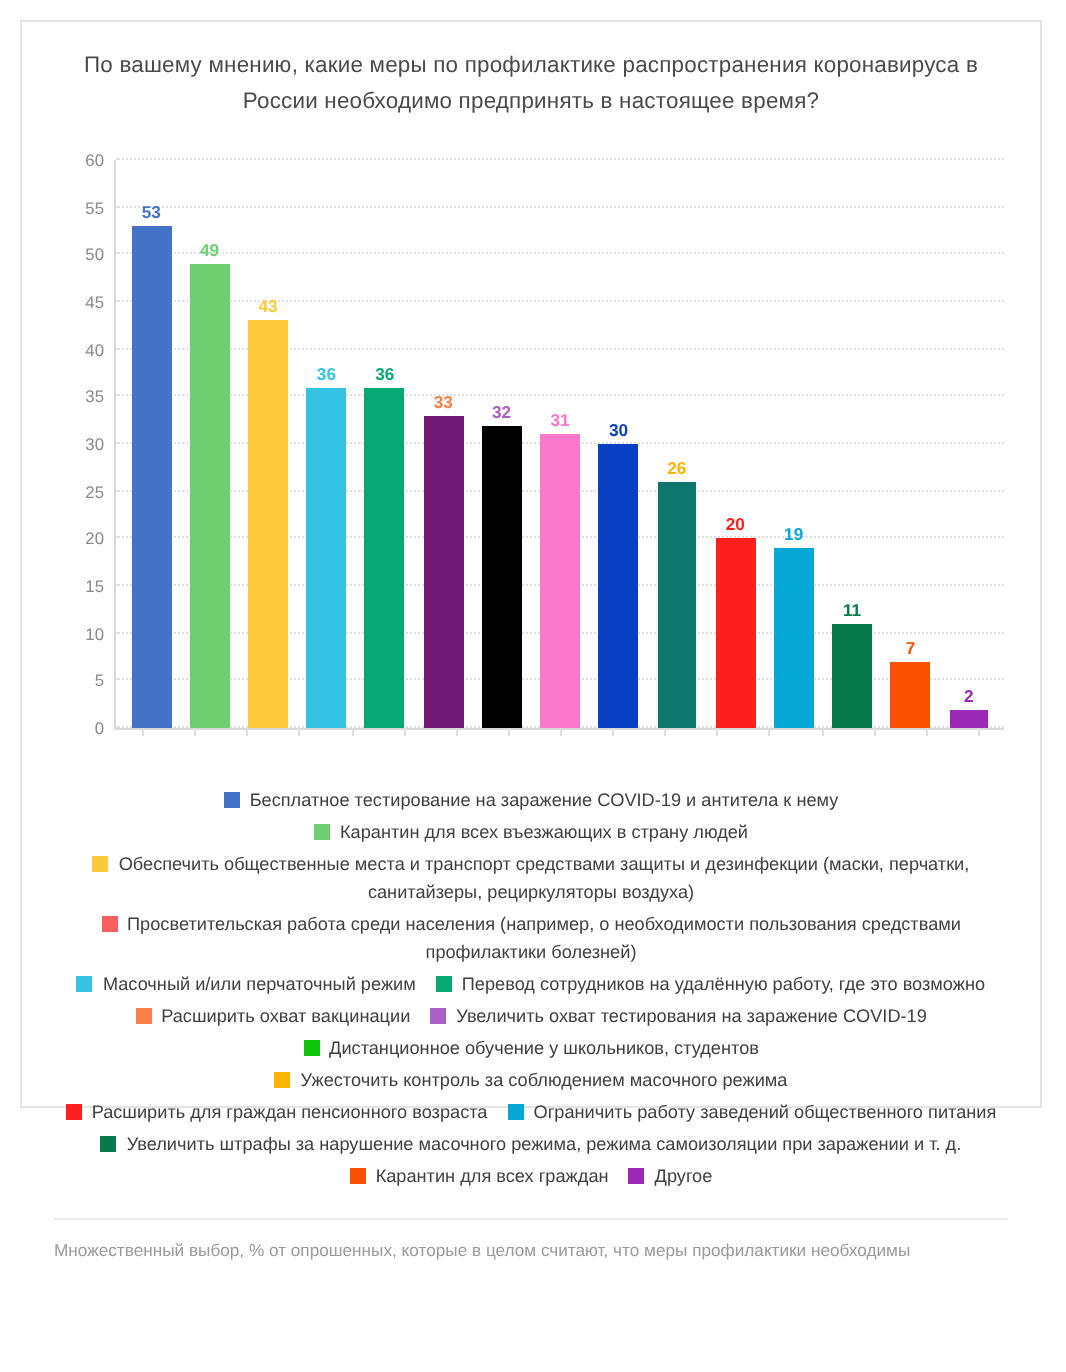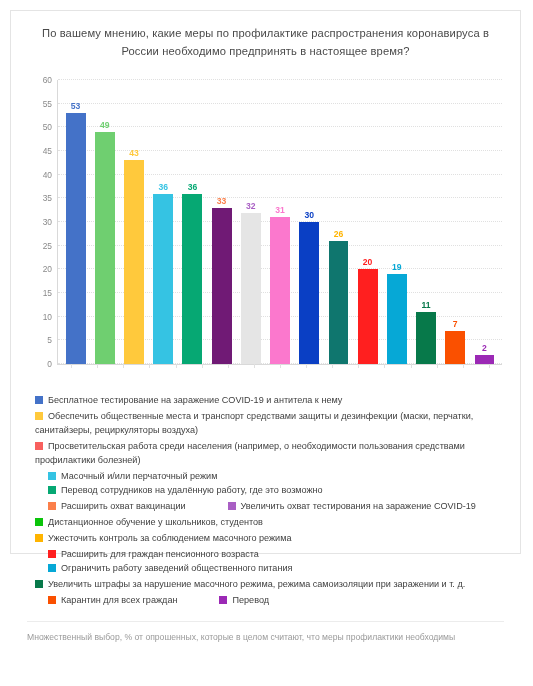--- a/index.html
+++ b/index.html
@@ -106,30 +106,30 @@
     white-space: nowrap;
   }
 
   
   .legend {
     margin: 16px 16px 0 16px;
     text-align: center;
     font-size: 0;
   }
   .legend-row {
-    text-align: left;
+    text-align: center;
     margin-bottom: 2px;
     line-height: 14px;
   }
   .legend-item {
     display: inline-block;
     font-size: 9.1px;
     color: #3f3f3f;
     vertical-align: top;
-    margin: 0 21px;
+    margin: 0 5px;
     max-width: 470px;
   }
   .legend-item.wide {
     display: block;
     margin: 0 auto 1px auto;
     padding: 0 8px;
   }
   .swatch {
     display: inline-block;
     width: 8px;
@@ -248,21 +248,21 @@
             <div class="bar" title="Перевод сотрудников на удалённую работу, где это возможно — 36%" style="height: 60%; background: rgb(6, 168, 115);">
               <div class="bar-label" style="color: rgb(6, 168, 115);">36</div>
             </div>
           </div>
           <div class="bar-slot">
             <div class="bar" title="Расширить охват вакцинации — 33%" style="height: 55%; background: #701a75;">
               <div class="bar-label" style="color: rgb(251, 127, 74);">33</div>
             </div>
           </div>
           <div class="bar-slot">
-            <div class="bar" title="Увеличить охват тестирования на заражение COVID-19 — 32%" style="height: 53.3333%; background: #e5e5e5;">
+            <div class="bar" title="Увеличить охват тестирования на заражение COVID-19 — 32%" style="height: 53.3333%; background: #000000;">
               <div class="bar-label" style="color: rgb(169, 95, 196);">32</div>
             </div>
           </div>
           <div class="bar-slot">
             <div class="bar" title="Закрыть границы с другими государствами — 31%" style="height: 51.6667%; background: rgb(251, 120, 205);">
               <div class="bar-label" style="color: rgb(251, 120, 205);">31</div>
             </div>
           </div>
           <div class="bar-slot">
             <div class="bar" title="Ограничить работу развлекательных заведений — 30%" style="height: 50%; background: rgb(10, 63, 196);">
@@ -301,36 +301,39 @@
           </div>
         </div>
     </div>
   </div>
 
   <div class="legend" id="legend">
       <div class="legend-row">
         <div class="legend-item wide"><span class="swatch" style="background: rgb(68, 114, 200);"></span><span class="legend-text">Бесплатное тестирование на заражение COVID-19 и антитела к нему</span></div>
       </div>
       <div class="legend-row">
+        <div class="legend-item wide"><span class="swatch" style="background: rgb(111, 207, 112);"></span><span class="legend-text">Карантин для всех въезжающих в страну людей</span></div>
+      </div>
+      <div class="legend-row">
         <div class="legend-item wide"><span class="swatch" style="background: rgb(255, 201, 60);"></span><span class="legend-text">Обеспечить общественные места и транспорт средствами защиты и дезинфекции (маски, перчатки, санитайзеры, рециркуляторы воздуха)</span></div>
       </div>
       <div class="legend-row">
         <div class="legend-item wide"><span class="swatch" style="background: rgb(248, 96, 94);"></span><span class="legend-text">Просветительская работа среди населения (например, о необходимости пользования средствами профилактики болезней)</span></div>
       </div>
       <div class="legend-row"><div class="legend-item"><span class="swatch" style="background: rgb(53, 195, 227);"></span><span class="legend-text">Масочный и/или перчаточный режим</span></div><div class="legend-item"><span class="swatch" style="background: rgb(6, 168, 115);"></span><span class="legend-text">Перевод сотрудников на удалённую работу, где это возможно</span></div></div>
       <div class="legend-row"><div class="legend-item"><span class="swatch" style="background: rgb(251, 127, 74);"></span><span class="legend-text">Расширить охват вакцинации</span></div><div class="legend-item"><span class="swatch" style="background: rgb(169, 95, 196);"></span><span class="legend-text">Увеличить охват тестирования на заражение COVID-19</span></div></div>
       <div class="legend-row">
         <div class="legend-item wide"><span class="swatch" style="background: rgb(11, 196, 11);"></span><span class="legend-text">Дистанционное обучение у школьников, студентов</span></div>
       </div>
       <div class="legend-row">
         <div class="legend-item wide"><span class="swatch" style="background: rgb(255, 180, 0);"></span><span class="legend-text">Ужесточить контроль за соблюдением масочного режима</span></div>
       </div>
       <div class="legend-row"><div class="legend-item"><span class="swatch" style="background: rgb(255, 31, 31);"></span><span class="legend-text">Расширить для граждан пенсионного возраста</span></div><div class="legend-item"><span class="swatch" style="background: rgb(6, 168, 214);"></span><span class="legend-text">Ограничить работу заведений общественного питания</span></div></div>
       <div class="legend-row">
         <div class="legend-item wide"><span class="swatch" style="background: rgb(7, 121, 74);"></span><span class="legend-text">Увеличить штрафы за нарушение масочного режима, режима самоизоляции при заражении и т. д.</span></div>
       </div>
-      <div class="legend-row"><div class="legend-item"><span class="swatch" style="background: rgb(250, 80, 0);"></span><span class="legend-text">Карантин для всех граждан</span></div><div class="legend-item"><span class="swatch" style="background: rgb(155, 41, 181);"></span><span class="legend-text">Перевод</span></div></div>
+      <div class="legend-row"><div class="legend-item"><span class="swatch" style="background: rgb(250, 80, 0);"></span><span class="legend-text">Карантин для всех граждан</span></div><div class="legend-item"><span class="swatch" style="background: rgb(155, 41, 181);"></span><span class="legend-text">Другое</span></div></div>
     </div>
 
   <div class="footer-sep"></div>
   <div class="footnote">Множественный выбор, % от опрошенных, которые в целом считают, что меры профилактики необходимы</div>
 
 </div>
 
 </body></html>

